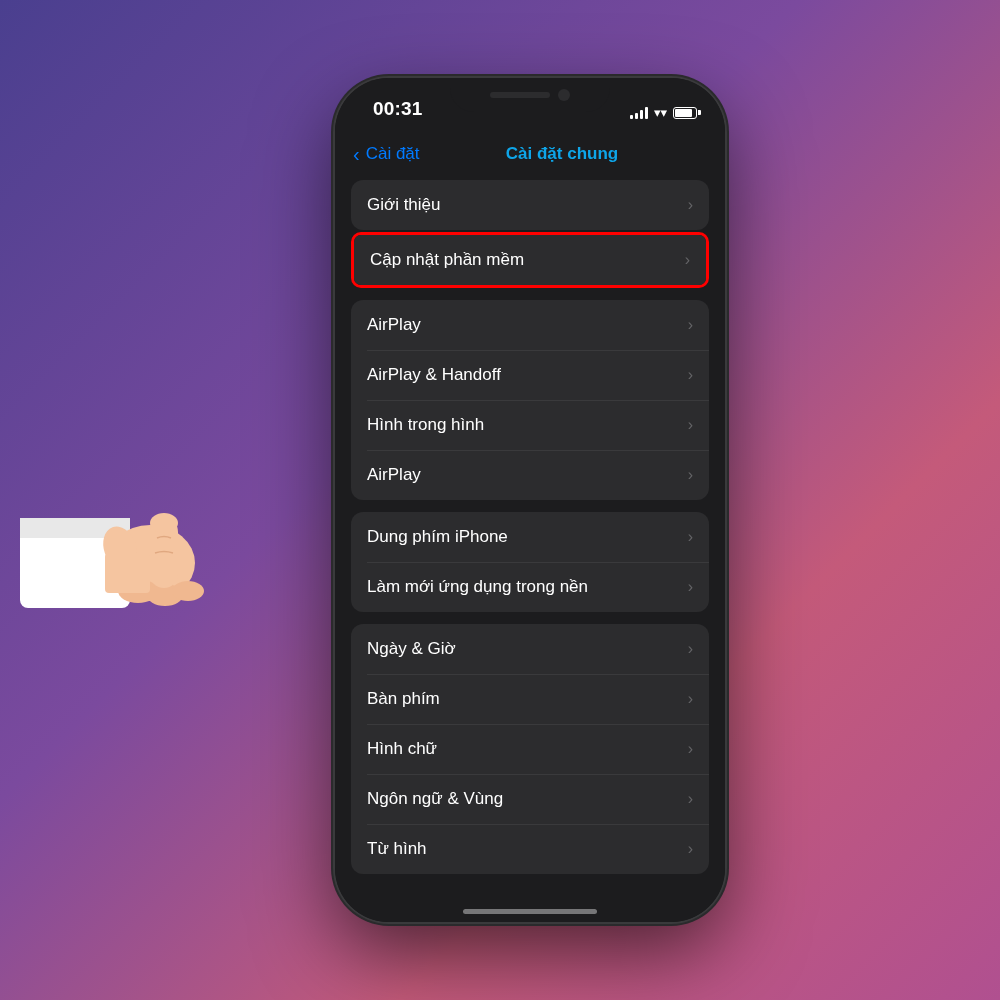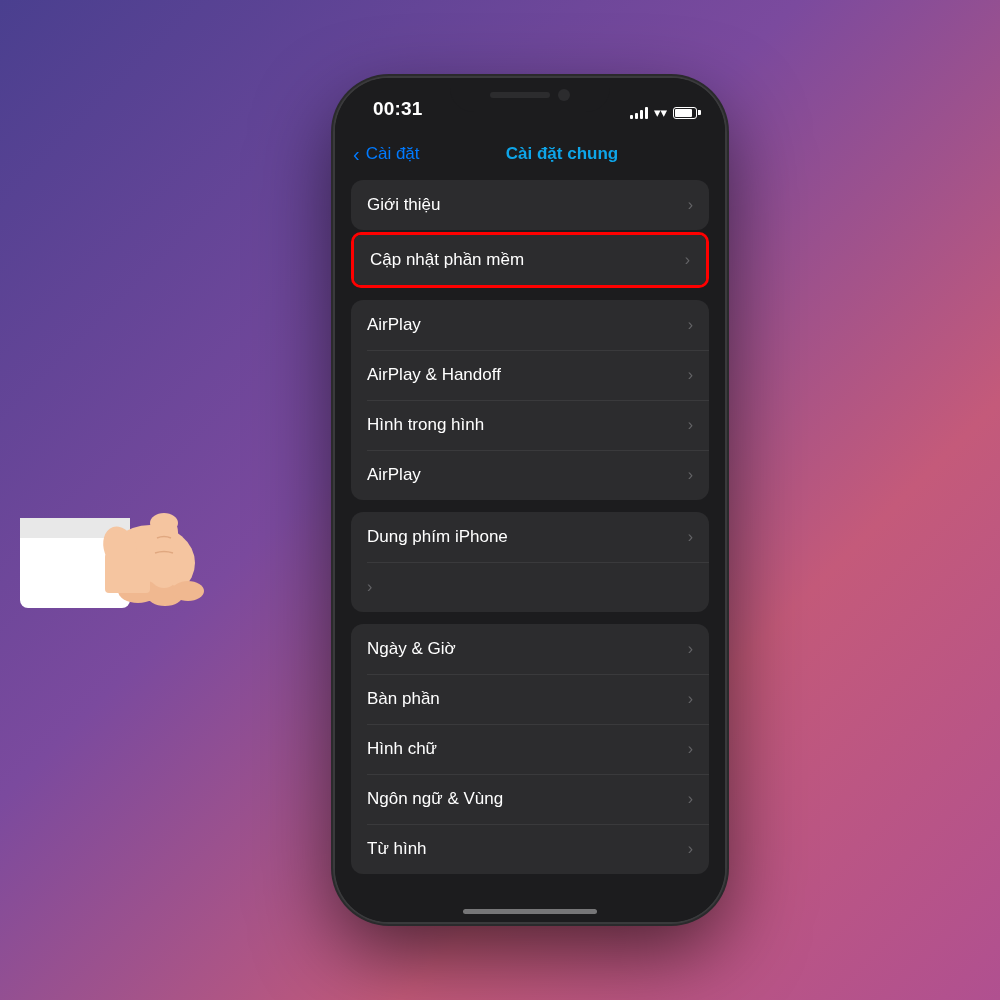--- a/index.html
+++ b/index.html
@@ -383,33 +383,34 @@
         </div>
       </div>
 
       <div class="settings-group">
         <div class="settings-group-inner">
           <div class="settings-row">
             <span class="settings-row-label">Dung phím iPhone</span>
             <span class="settings-row-chevron">›</span>
           </div>
           <div class="settings-row">
+            <span class="settings-row-label">Làm mới ứng dụng trong nền</span>
             <span class="settings-row-chevron">›</span>
           </div>
         </div>
       </div>
 
       <div class="settings-group">
         <div class="settings-group-inner">
           <div class="settings-row">
             <span class="settings-row-label">Ngày &amp; Giờ</span>
             <span class="settings-row-chevron">›</span>
           </div>
           <div class="settings-row">
-            <span class="settings-row-label">Bàn phần</span>
+            <span class="settings-row-label">Bàn phím</span>
             <span class="settings-row-chevron">›</span>
           </div>
           <div class="settings-row">
             <span class="settings-row-label">Hình chữ</span>
             <span class="settings-row-chevron">›</span>
           </div>
           <div class="settings-row">
             <span class="settings-row-label">Ngôn ngữ &amp; Vùng</span>
             <span class="settings-row-chevron">›</span>
           </div>

